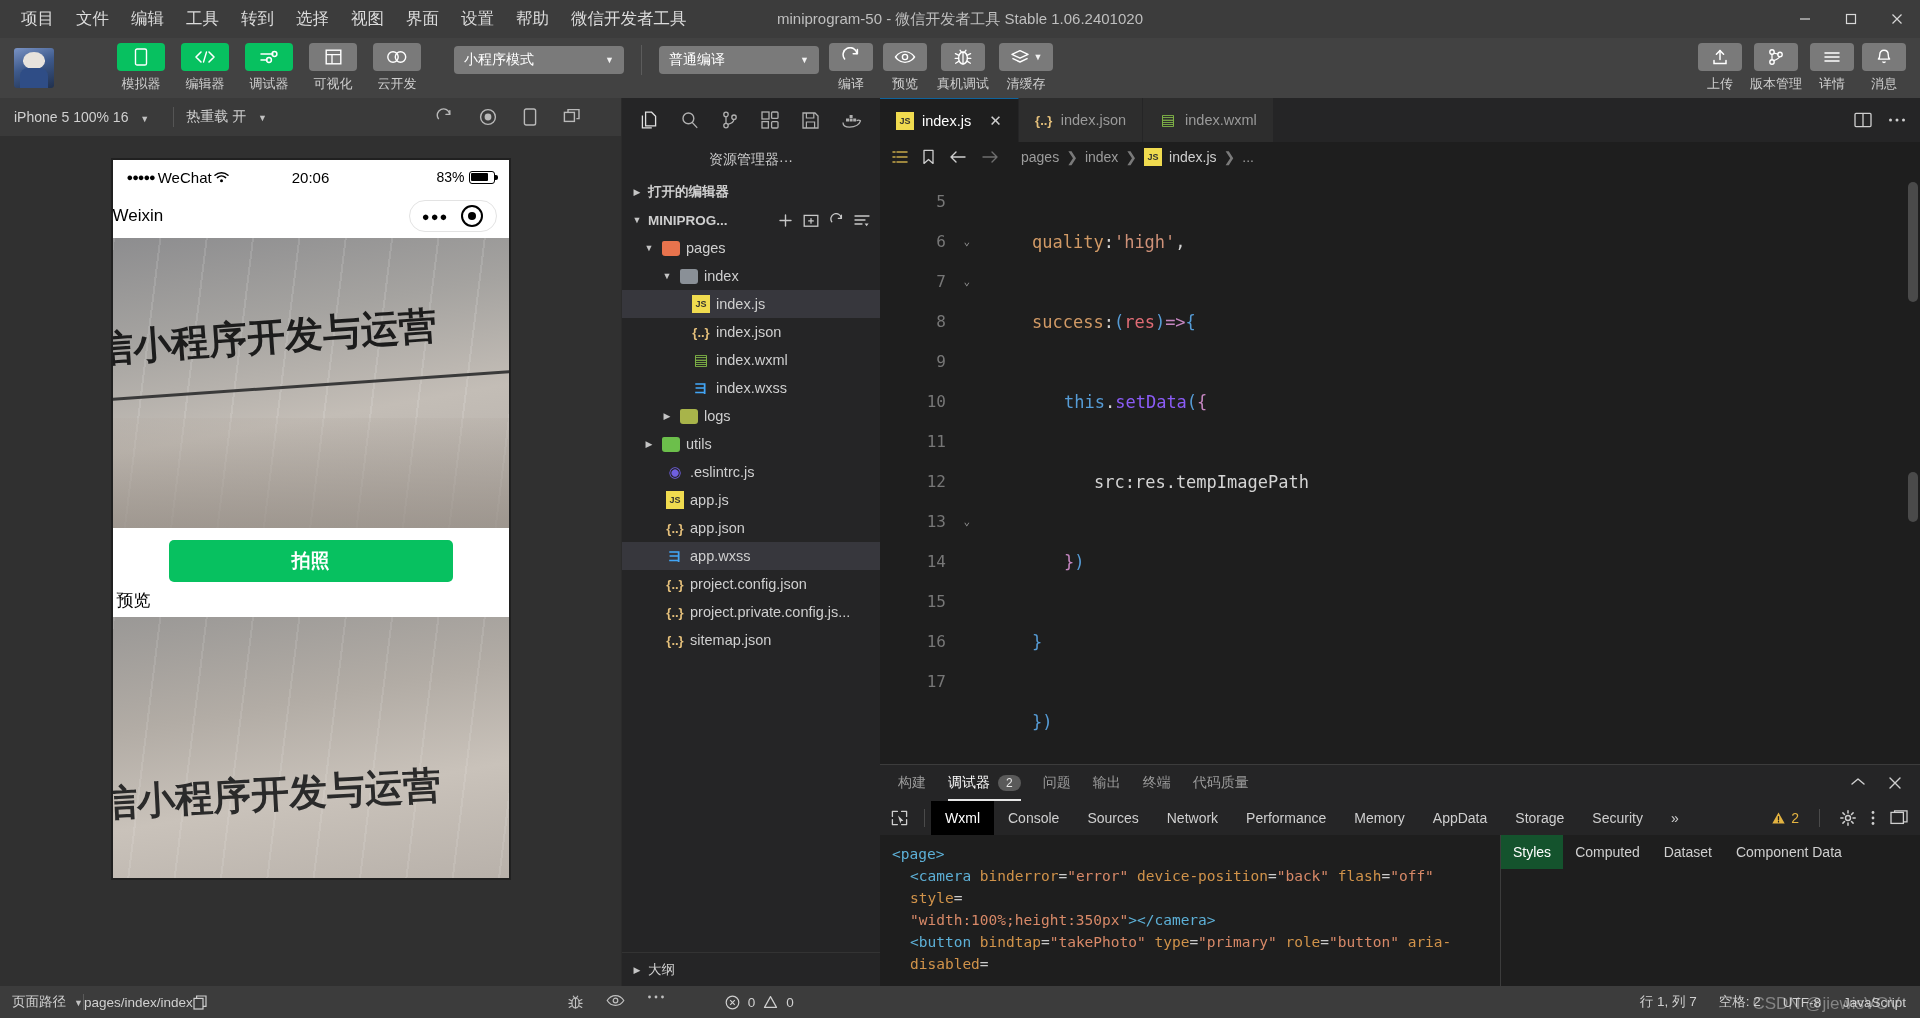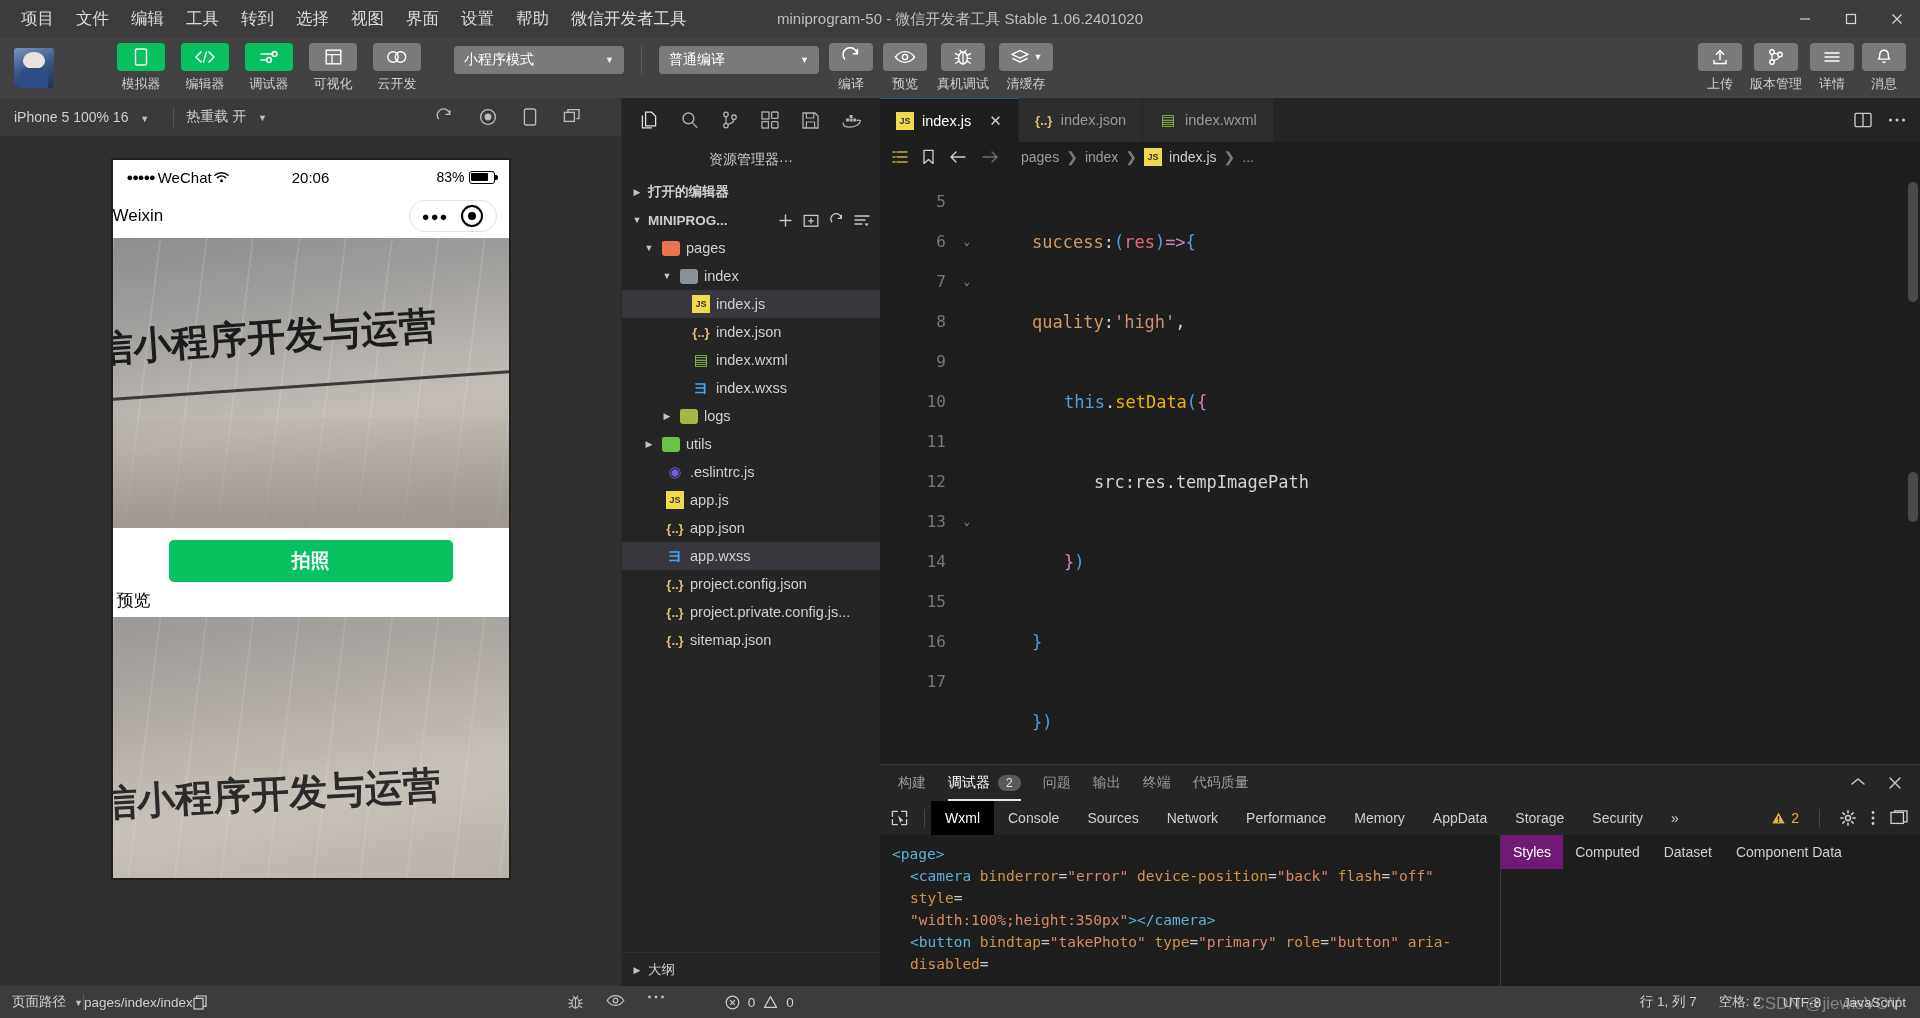--- a/index.html
+++ b/index.html
@@ -168,21 +168,21 @@
   .gutter { width: 76px; flex: 0 0 76px; text-align: right; padding-top: 10px; color: #777777; font-family: "DejaVu Sans Mono", "Liberation Mono", monospace; font-size: 16px; }
   .gline { height: 40px; line-height: 40px; padding-right: 10px; position: relative; }
   .fold { position: absolute; right: -14px; top: 0; color: #9a9a9a; font-size: 11px; }
   .code { flex: 1; padding-top: 10px; font-family: "DejaVu Sans Mono", "Liberation Mono", monospace; font-size: 17px; white-space: pre; overflow: hidden; position: relative; }
   .cline { height: 40px; line-height: 40px; padding-left: 14px; }
   .c-prop { color: #d19a66; }
   .c-str { color: #ce9178; }
   .c-plain { color: #d4d4d4; }
   .c-br1 { color: #569cd6; }
   .c-br2 { color: #c586c0; }
-  .c-fn { color: #eab308; text-align: center; }
+  .c-fn { color: #8b5cf6; text-align: center; }
   .c-this { color: #569cd6; }
   .c-param { color: #e06c75; }
   .c-punc { color: #d4d4d4; }
   .v-scroll { position: absolute; right: 2px; top: 10px; width: 10px; height: 120px; background: #4a4a4a; border-radius: 5px; }
   .v-scroll2 { position: absolute; right: 2px; top: 300px; width: 10px; height: 50px; background: #4a4a4a; border-radius: 5px; }
 
   
   .panel { height: 222px; flex: 0 0 222px; background: #1e1e1e; display: flex; flex-direction: column; border-top: 1px solid #3c3c3c; }
   .panel-tabs { height: 36px; flex: 0 0 36px; display: flex; align-items: center; gap: 22px; padding: 0 18px; background: #252526; font-size: 14px; color: #9b9b9b; }
   .panel-tab { display: flex; align-items: center; gap: 8px; height: 36px; }
@@ -197,21 +197,21 @@
   .dt-right { margin-left: auto; display: flex; align-items: center; gap: 14px; padding-right: 12px; }
   .warn { color: #e3b341; display: flex; align-items: center; gap: 5px; }
   .dt-body { flex: 1; display: flex; min-height: 0; }
   .wxml-tree { flex: 1; font-family: "DejaVu Sans Mono","Liberation Mono",monospace; font-size: 14.5px; padding: 8px 12px; line-height: 22px; overflow: hidden; background:#1e1e1e; }
   .x-tag { color: #5db0d7; }
   .x-attr { color: #d1934a; }
   .x-val { color: #d88968; }
   .styles-pane { width: 420px; flex: 0 0 420px; border-left: 1px solid #3c3c3c; display: flex; flex-direction: column; background: #1e1e1e; }
   .styles-tabs { height: 34px; display: flex; align-items: center; font-size: 14px; color: #cfcfcf; }
   .st-tab { padding: 0 12px; height: 34px; line-height: 34px; }
-  .st-tab.active { background: #701a75; color: #fff; }
+  .st-tab.active { background: #14532d; color: #fff; }
   .filter-row { height: 30px; display: flex; align-items: center; padding: 0 8px; gap: 8px; border-top: 1px solid #333; }
   .filter-input { flex: 1; height: 22px; background: #2a2a2a; border: 1px solid #3d3d3d; color: #8a8a8a; font-size: 14px; padding: 0 7px; line-height: 20px; }
   .cls { font-family: "DejaVu Sans Mono", monospace; font-size: 14px; color: #d4d4d4; }
 
   
   .statusbar { height: 32px; flex: 0 0 32px; background: #3c3c3c; display: flex; align-items: center; font-size: 13.5px; color: #d0d0d0; }
   .sb-left { display: flex; align-items: center; padding-left: 12px; }
   .sb-sep { width: 1px; height: 16px; background: #5a5a5a; }
   .sb-sim-icons { display: flex; gap: 22px; margin-left: 360px; color: #c0c0c0; }
   .sb-mid { display: flex; align-items: center; gap: 8px; margin-left: 60px; }
@@ -736,22 +736,22 @@
           <div class="gline">10</div>
           <div class="gline">11</div>
           <div class="gline">12</div>
           <div class="gline"><span>13</span><span class="fold">⌄</span></div>
           <div class="gline">14</div>
           <div class="gline">15</div>
           <div class="gline">16</div>
           <div class="gline">17</div>
         </div>
         <div class="code">
+          <div class="cline"><span style="padding-left:62px;" class="c-prop">quality</span><span class="c-punc">:</span><span class="c-str">'high'</span><span class="c-punc">,</span></div>
           <div class="cline"><span style="padding-left:62px;" class="c-prop">success</span><span class="c-punc">:</span><span class="c-br1">(</span><span class="c-param">res</span><span class="c-br1">)</span><span class="c-br2">=&gt;</span><span class="c-br1">{</span></div>
-          <div class="cline"><span style="padding-left:62px;" class="c-prop">quality</span><span class="c-punc">:</span><span class="c-str">'high'</span><span class="c-punc">,</span></div>
           <div class="cline"><span style="padding-left:94px;" class="c-this">this</span><span class="c-punc">.</span><span class="c-fn">setData</span><span class="c-br1">(</span><span class="c-br2">{</span></div>
           <div class="cline"><span style="padding-left:124px;" class="c-plain">src:res.tempImagePath</span></div>
           <div class="cline"><span style="padding-left:94px;" class="c-br2">}</span><span class="c-br1">)</span></div>
           <div class="cline"><span style="padding-left:62px;" class="c-br1">}</span></div>
           <div class="cline"><span style="padding-left:62px;" class="c-br1">}</span><span class="c-br1">)</span></div>
           
           
           
           
           

